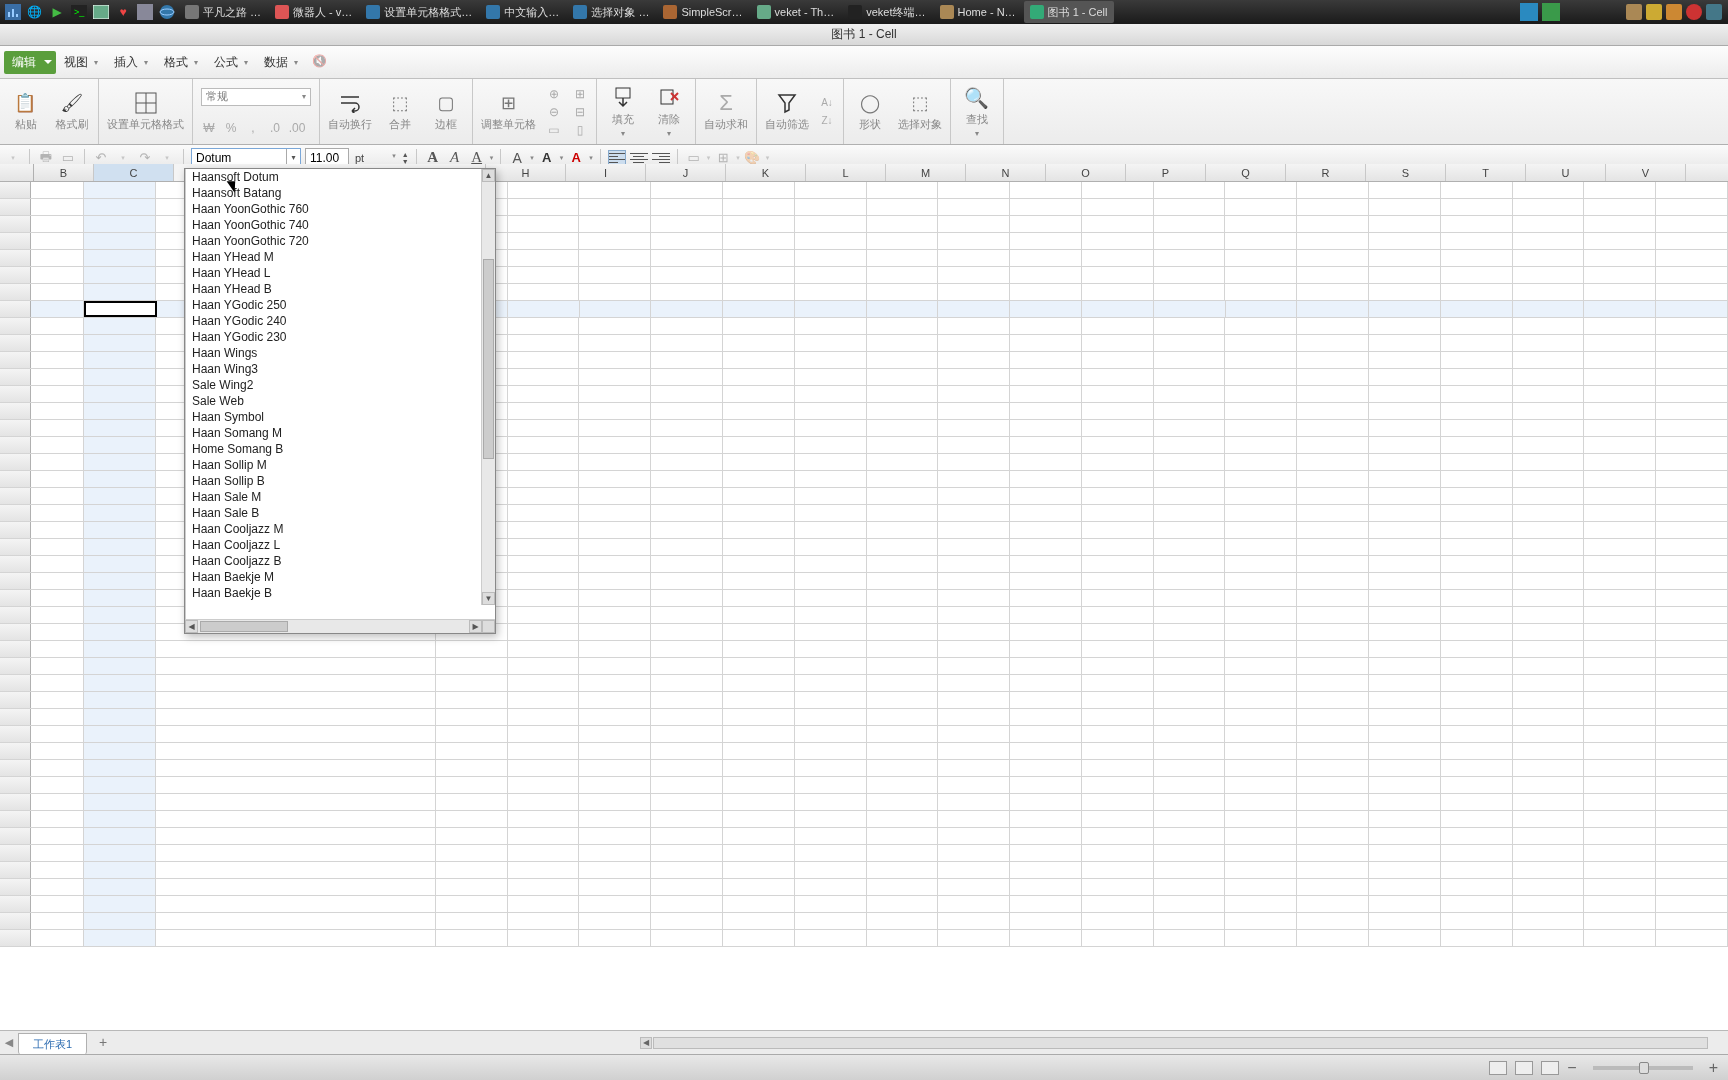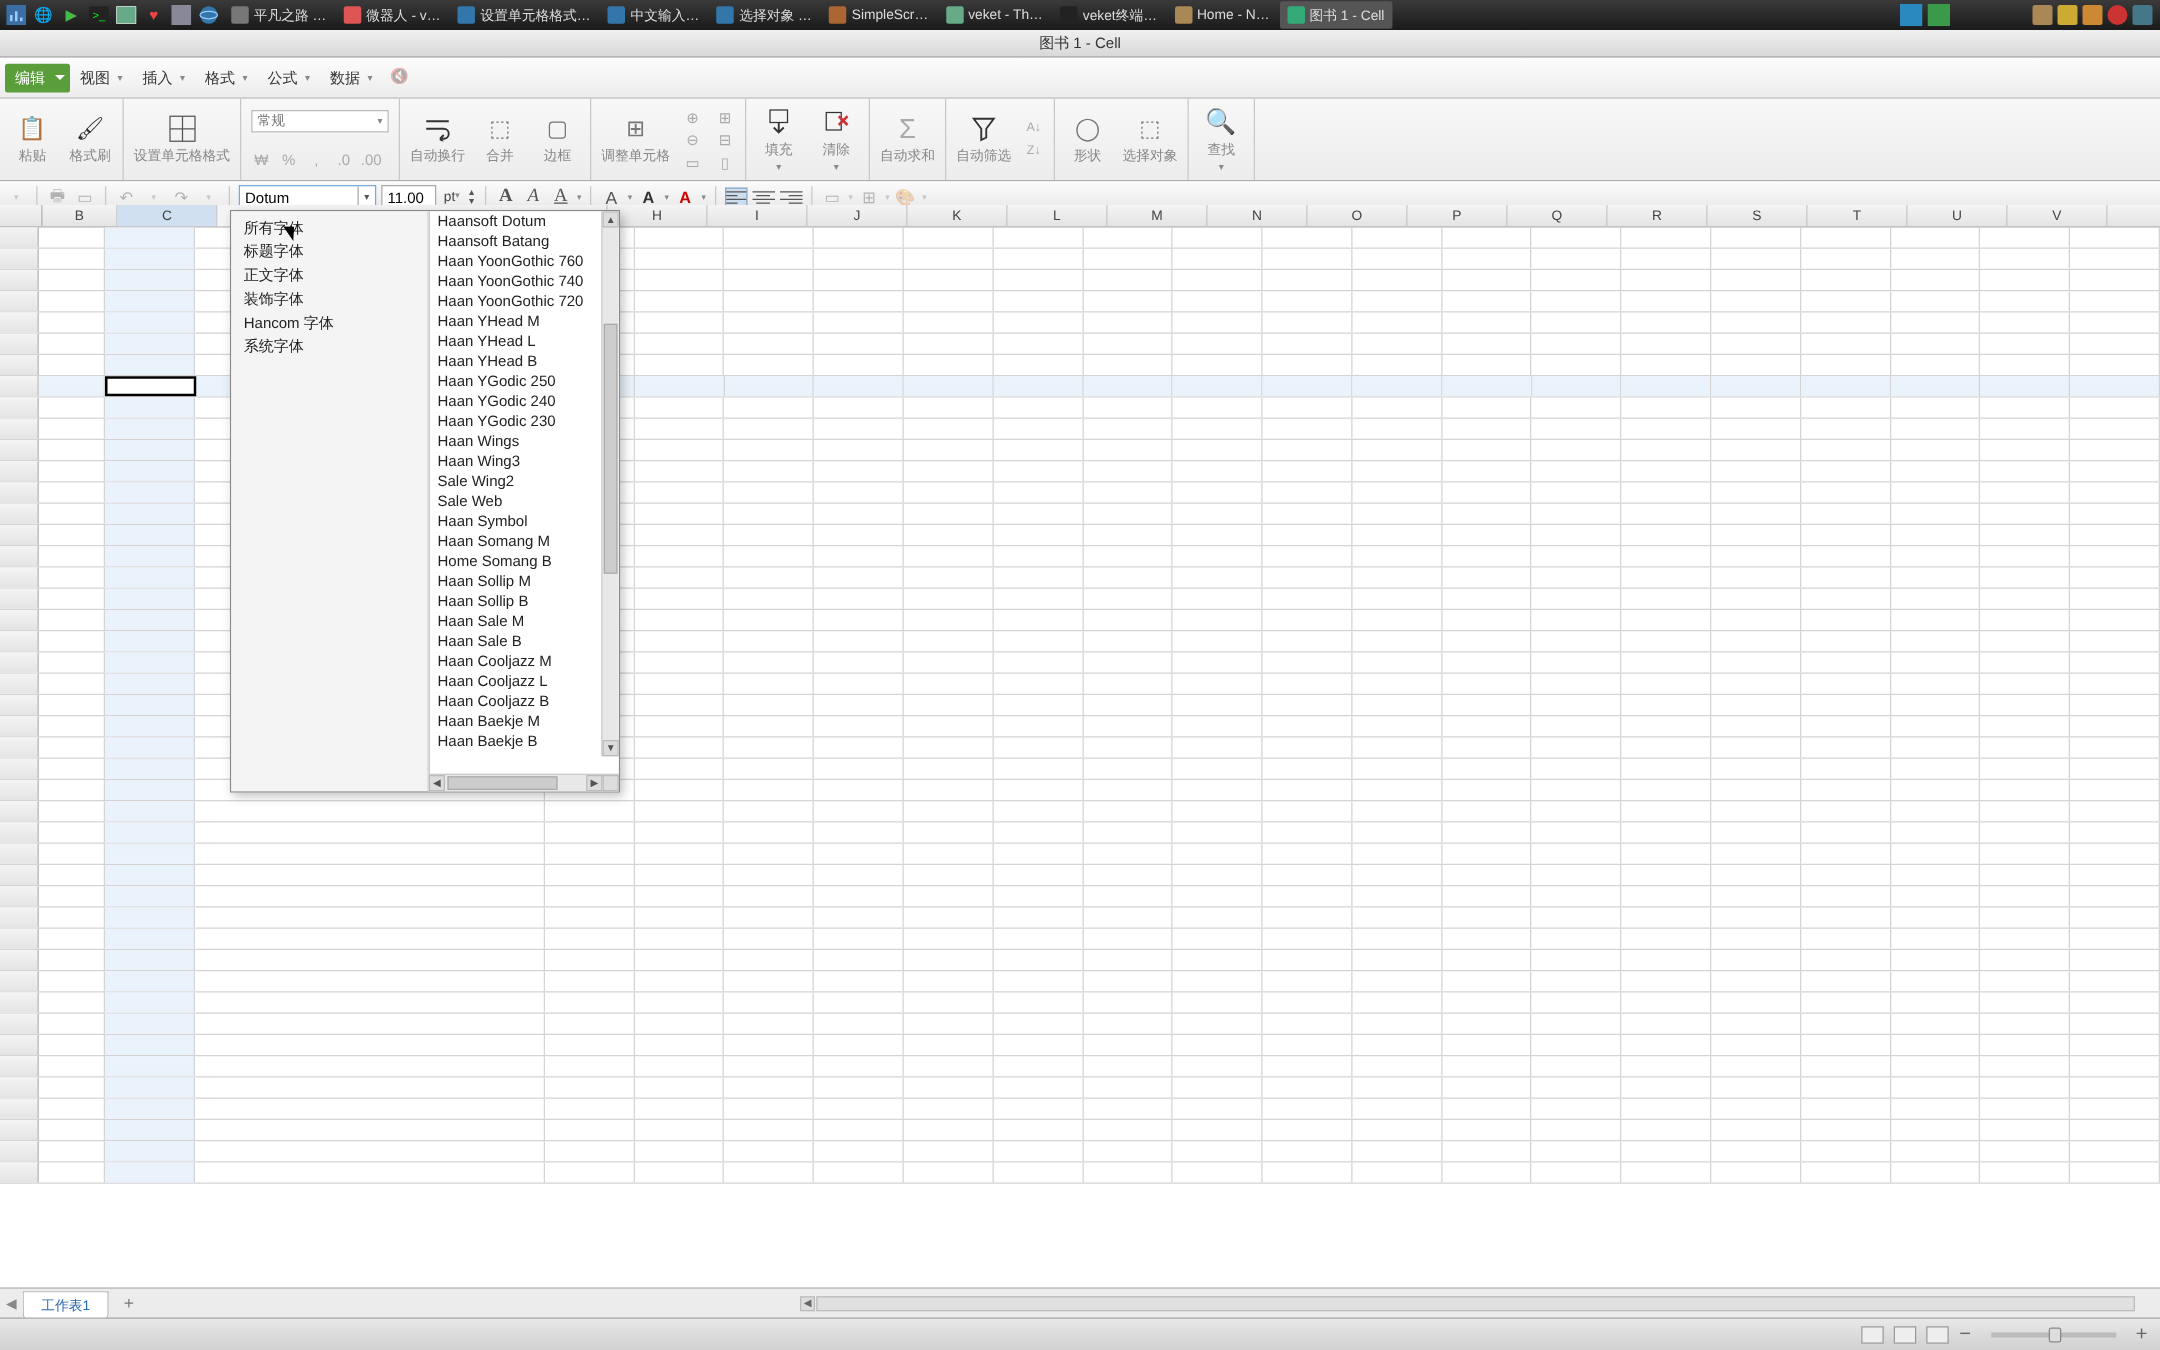--- a/index.html
+++ b/index.html
@@ -39,21 +39,21 @@
 .ribbon .sic { width: 16px; height: 16px; color: #aaa; font-size: 12px; display: flex; align-items: center; justify-content: center; }
 
 
 .fontbar { height: 26px; background: linear-gradient(#fbfbfb,#e8e8e8); border-bottom: 1px solid #b8b8b8; display: flex; align-items: center; padding: 0 4px; gap: 4px; font-size: 12px; }
 .fontbar .sep { width: 1px; height: 18px; background: #c8c8c8; margin: 0 3px; }
 .fontbar .tb-btn { width: 18px; height: 18px; display: flex; align-items: center; justify-content: center; color: #555; font-size: 13px; position: relative; }
 .fontbar .tb-btn.dis { opacity: 0.4; }
 .fontbar .fontname { width: 110px; height: 20px; border: 1px solid #7aa7d8; background: #fff; display: flex; align-items: center; padding: 0 4px; font-size: 12px; position: relative; }
 .fontbar .fontname .dd { position: absolute; right: 0; top: 0; width: 14px; height: 100%; border-left: 1px solid #aaa; display: flex; align-items: center; justify-content: center; font-size: 8px; color: #555; }
 .fontbar .fontsize { width: 44px; height: 20px; border: 1px solid #aaa; background: #fff; display: flex; align-items: center; padding: 0 4px; font-size: 12px; }
-.fontbar .fontunit { font-size: 11px; color: #444; padding: 0 2px; display: flex; align-items: flex-start; }
+.fontbar .fontunit { font-size: 11px; color: #444; padding: 0 2px; display: flex; align-items: flex-start; gap: 28px; }
 .fontbar .spin { display: flex; flex-direction: column; font-size: 7px; color: #555; line-height: 7px; }
 .fontbar .bold { font-weight: bold; font-family: "Times New Roman"; font-size: 15px; }
 .fontbar .italic { font-style: italic; font-family: "Times New Roman"; font-size: 15px; }
 .fontbar .uline { text-decoration: underline; font-family: "Times New Roman"; font-size: 15px; }
 .fontbar .color-a { font-weight: bold; font-size: 13px; position: relative; }
 .fontbar .color-a.red { color: #c00; }
 .fontbar .color-a::after { content: ""; position: absolute; bottom: -1px; left: 0; right: 0; height: 2px; }
 .fontbar .color-a.red-ul::after { background: #c00; }
 .fontbar .align { width: 18px; height: 16px; display: flex; flex-direction: column; justify-content: center; gap: 2px; }
 .fontbar .align span { height: 1px; background: #555; }
@@ -1559,28 +1559,20 @@
         <div class="cell"></div>
         <div class="cell"></div>
         <div class="cell"></div>
         <div class="cell"></div>
         <div class="cell"></div>
       </div>
     </div>
 </div>
 
 <div class="font-panel">
-  <div class="cat">
-    <div class="citem">所有字体</div>
-    <div class="citem">标题字体</div>
-    <div class="citem">正文字体</div>
-    <div class="citem">装饰字体</div>
-    <div class="citem">Hancom 字体</div>
-    <div class="citem">系统字体</div>
-  </div>
   <div class="list-wrap">
     <div class="flist" id="flist">
       <div class="fitem">Haansoft Dotum</div>
         <div class="fitem">Haansoft Batang</div>
         <div class="fitem">Haan YoonGothic 760</div>
         <div class="fitem">Haan YoonGothic 740</div>
         <div class="fitem">Haan YoonGothic 720</div>
         <div class="fitem">Haan YHead M</div>
         <div class="fitem">Haan YHead L</div>
         <div class="fitem">Haan YHead B</div>

